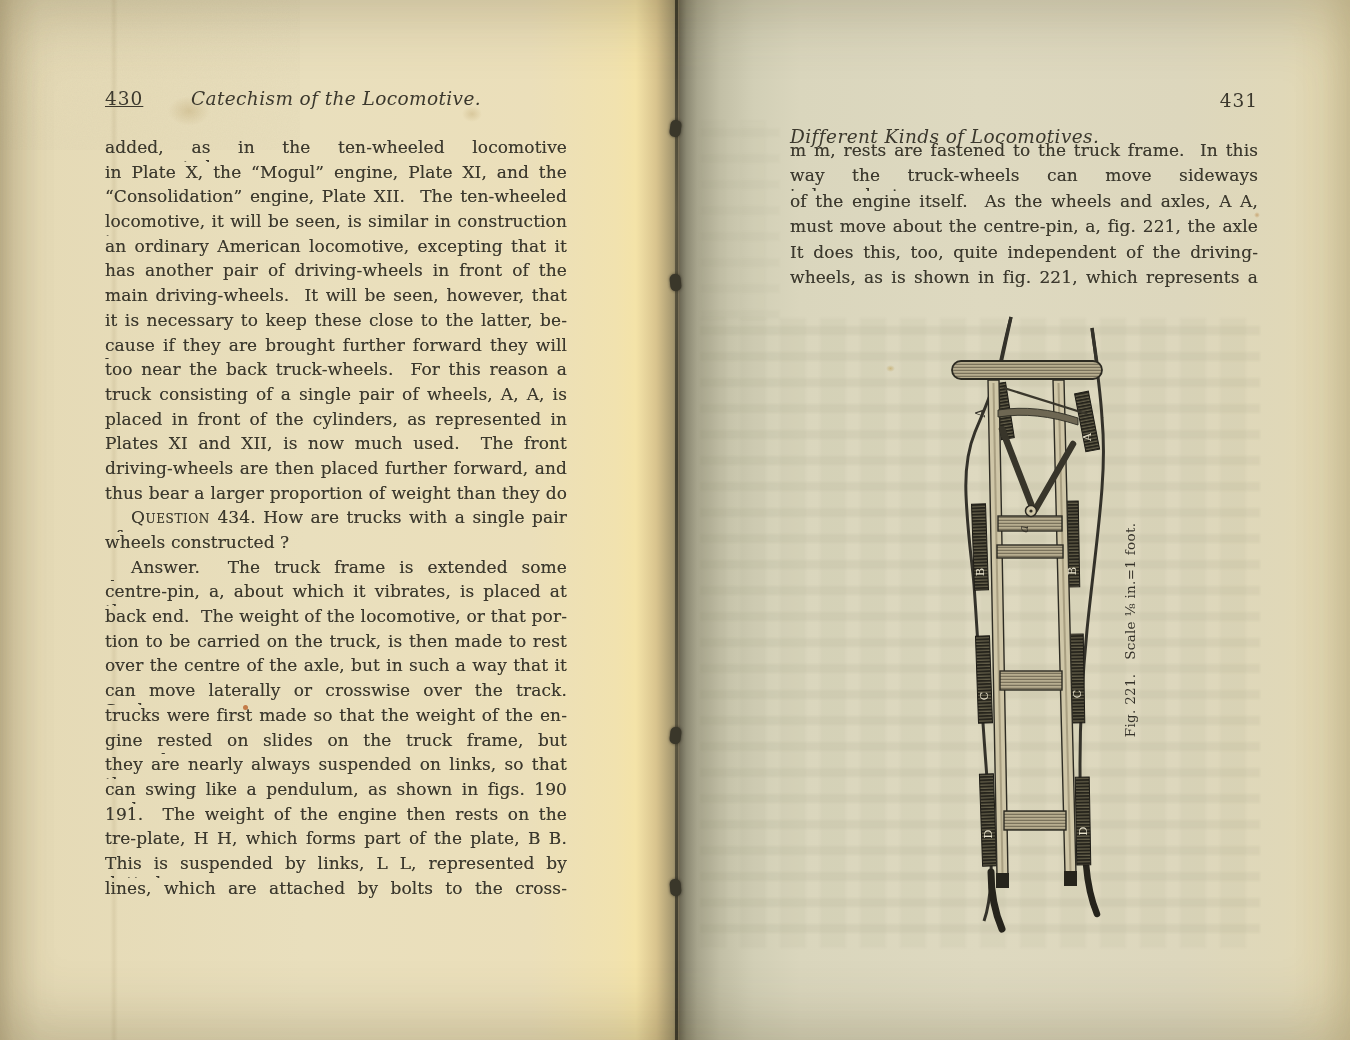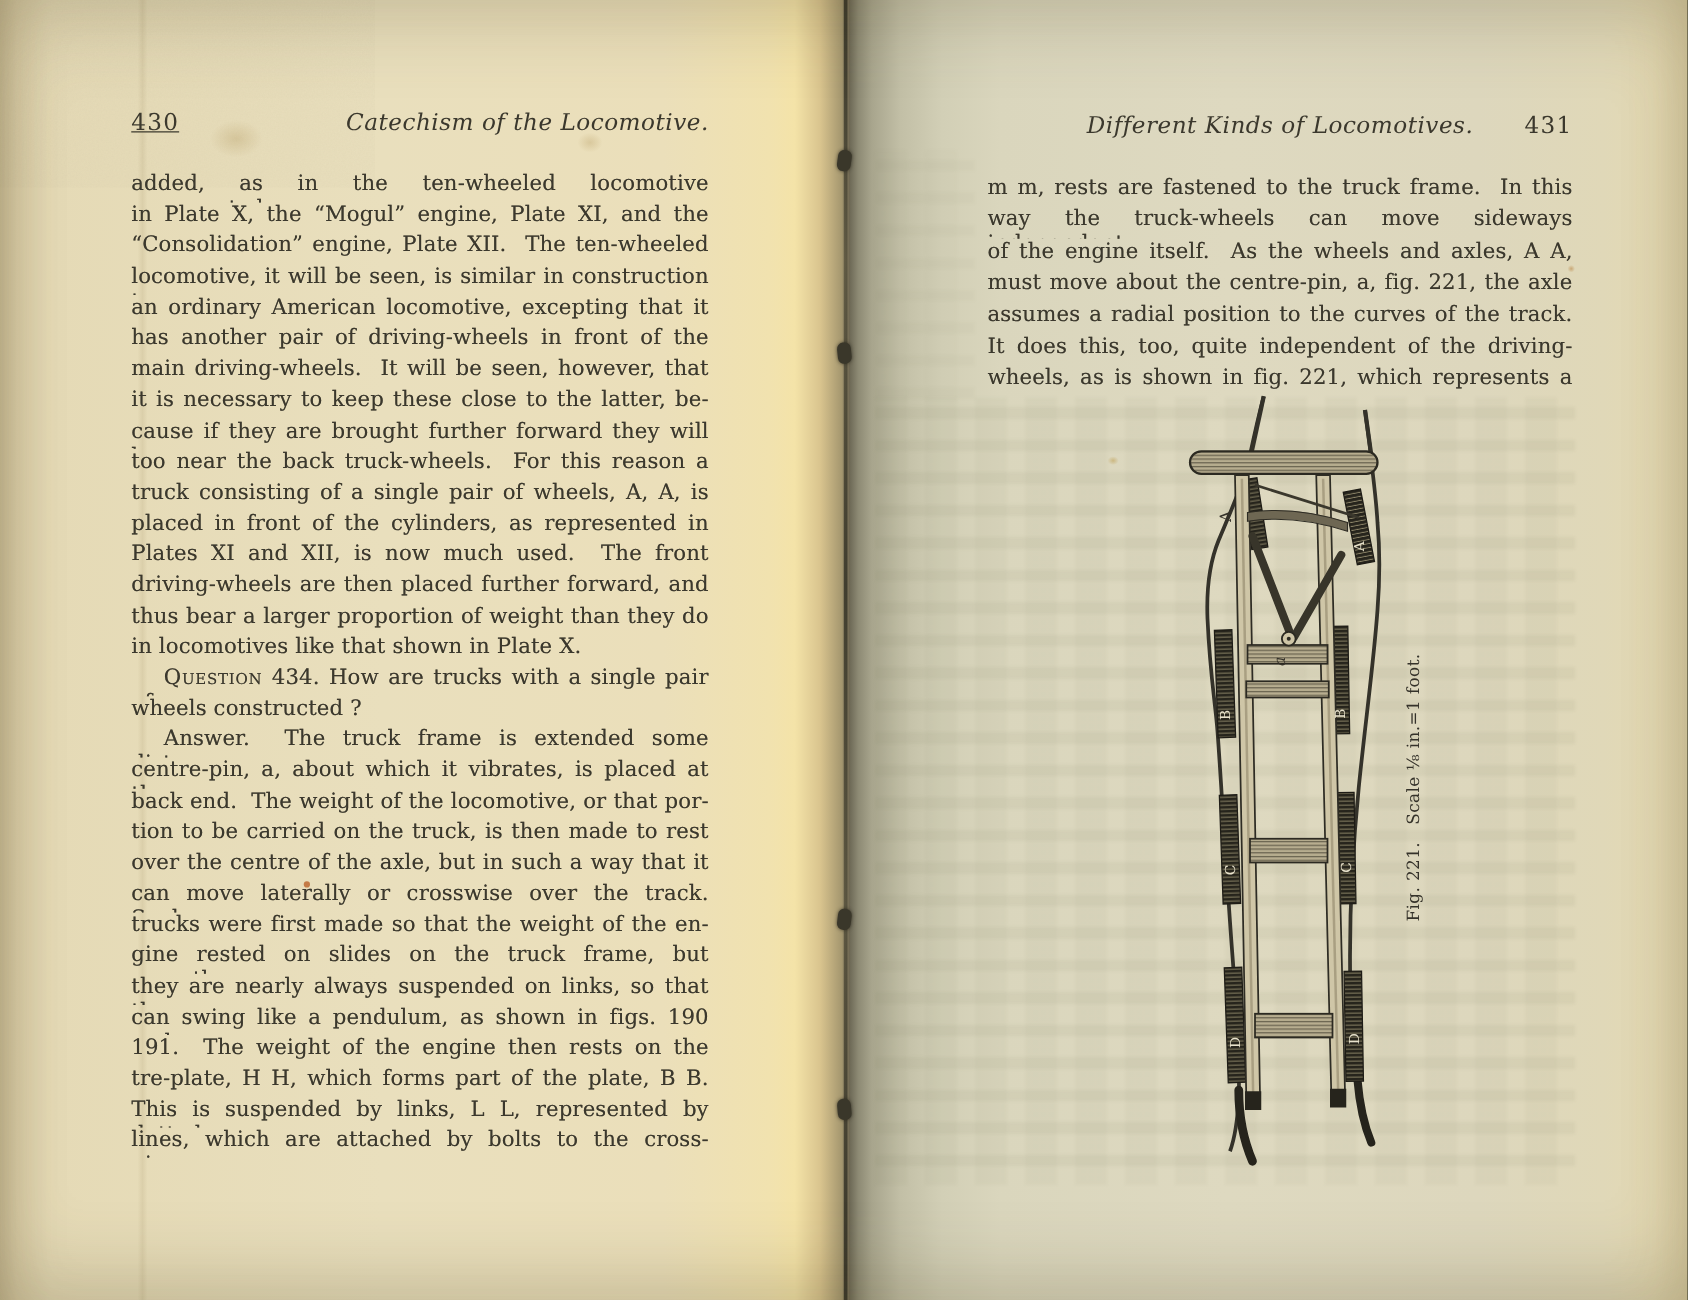--- a/index.html
+++ b/index.html
@@ -71,45 +71,44 @@
   <div class="stain" style="left:1254px;top:212px;width:6px;height:6px;background:radial-gradient(closest-side,rgba(180,120,50,.5),transparent);"></div>
 
   <div id="spine-thread"></div>
   <div class="stitch" style="top:120px;transform:rotate(8deg);"></div>
   <div class="stitch" style="top:274px;transform:rotate(-6deg);"></div>
   <div class="stitch" style="top:727px;transform:rotate(7deg);"></div>
   <div class="stitch" style="top:879px;transform:rotate(-5deg);"></div>
 
   <div class="running-head" style="left:105px;top:88px;width:462px;">
     <span class="pagenum" style="position:absolute;left:0;text-decoration:underline;">430</span>
-    <span class="head-title" style="display:block;text-align:right;font-style:italic;">Catechism of the Locomotive.</span>
+    <span class="head-title" style="display:block;text-align:center;font-style:italic;">Catechism of the Locomotive.</span>
   </div>
 
   <div class="running-head" style="left:790px;top:90px;width:468px;">
-    <span class="head-title" style="display:block;text-align:center;">Different Kinds of Locomotives.</span>
+    <span class="head-title" style="display:block;text-align:left;margin-top:36px;">Different Kinds of Locomotives.</span>
     <span class="pagenum" style="position:absolute;right:0;top:0;">431</span>
   </div>
 
   <div class="text-block" id="left-text">
       <div class="line"><span>added, as in the ten-wheeled locomotive represented</span></div>
       <div class="line"><span>in Plate X, the “Mogul” engine, Plate XI, and the</span></div>
       <div class="line"><span>“Consolidation” engine, Plate XII.  The ten-wheeled</span></div>
       <div class="line"><span>locomotive, it will be seen, is similar in construction to</span></div>
       <div class="line"><span>an ordinary American locomotive, excepting that it</span></div>
       <div class="line"><span>has another pair of driving-wheels in front of the</span></div>
       <div class="line"><span>main driving-wheels.  It will be seen, however, that</span></div>
       <div class="line"><span>it is necessary to keep these close to the latter, be-</span></div>
       <div class="line"><span>cause if they are brought further forward they will be</span></div>
       <div class="line"><span>too near the back truck-wheels.  For this reason a</span></div>
       <div class="line"><span>truck consisting of a single pair of wheels, </span><span class="i">A, A,</span><span> is</span></div>
       <div class="line"><span>placed in front of the cylinders, as represented in</span></div>
       <div class="line"><span>Plates XI and XII, is now much used.  The front</span></div>
       <div class="line"><span>driving-wheels are then placed further forward, and</span></div>
       <div class="line"><span>thus bear a larger proportion of weight than they do</span></div>
-      <div class="line end"><span>in locomotives like that shown in Plate X.</span></div>
       <div class="line ind"><span class="sc">Question</span><span> 434. </span><span class="i">How are trucks with a single pair of</span></div>
       <div class="line end"><span class="i">wheels constructed ?</span></div>
       <div class="line ind"><span class="i">Answer.</span><span>  The truck frame is extended some distance</span></div>
       <div class="line"><span>centre-pin, </span><span class="i">a</span><span>, about which it vibrates, is placed at the</span></div>
       <div class="line"><span>back end.  The weight of the locomotive, or that por-</span></div>
       <div class="line"><span>tion to be carried on the truck, is then made to rest</span></div>
       <div class="line"><span>over the centre of the axle, but in such a way that it</span></div>
       <div class="line"><span>can move laterally or crosswise over the track.  Such</span></div>
       <div class="line"><span>trucks were first made so that the weight of the en-</span></div>
       <div class="line"><span>gine rested on slides on the truck frame, but recently</span></div>
@@ -118,21 +117,20 @@
       <div class="line"><span>191.  The weight of the engine then rests on the cen-</span></div>
       <div class="line"><span>tre-plate, </span><span class="i">H H</span><span>, which forms part of the plate, </span><span class="i">B B</span><span>.</span></div>
       <div class="line"><span>This is suspended by links, </span><span class="i">L L</span><span>, represented by dotted</span></div>
       <div class="line"><span>lines, which are attached by bolts to the cross-pieces,</span></div>
     </div>
   <div class="text-block" id="right-text">
       <div class="line"><span class="i">m m</span><span>, rests are fastened to the truck frame.  In this</span></div>
       <div class="line"><span>way the truck-wheels can move sideways independent</span></div>
       <div class="line"><span>of the engine itself.  As the wheels and axles, </span><span class="i">A A</span><span>,</span></div>
       <div class="line"><span>must move about the centre-pin, </span><span class="i">a</span><span>, fig. 221, the axle</span></div>
-      <div class="line"><span>assumes a radial position to the curves of the track.</span></div>
       <div class="line"><span>It does this, too, quite independent of the driving-</span></div>
       <div class="line"><span>wheels, as is shown in fig. 221, which represents a</span></div>
     </div>
 
   <svg id="figure-221" viewBox="925 312 240 632">
     <defs>
       <pattern id="pDark" width="3.2" height="3.2" patternUnits="userSpaceOnUse">
         <rect width="3.2" height="3.2" fill="#26241c"></rect>
         <line x1="0" y1="0.9" x2="3.2" y2="0.9" stroke="#8d8568" stroke-width="0.75"></line>
       </pattern>

